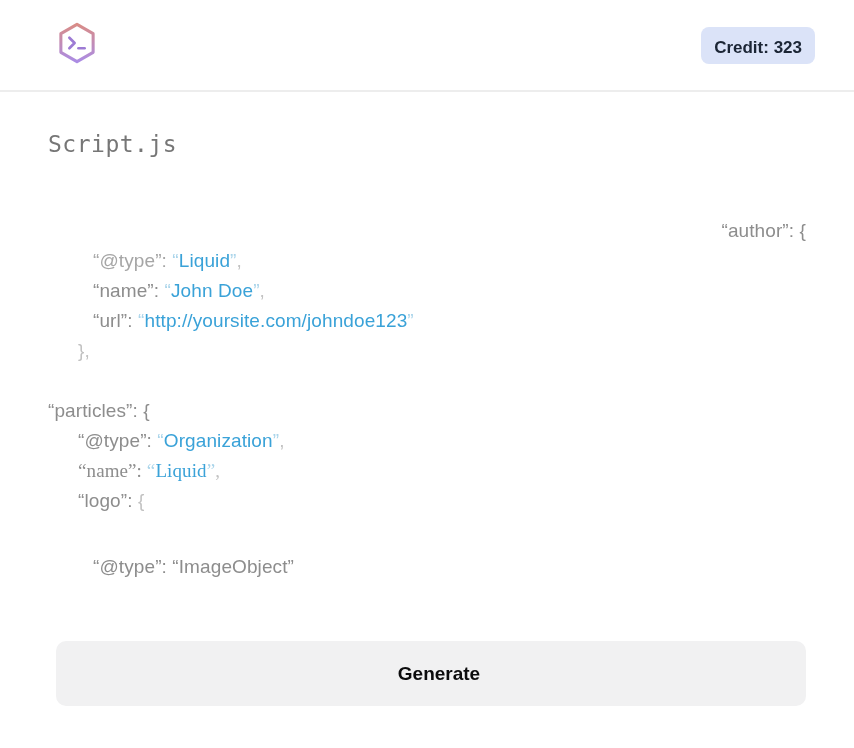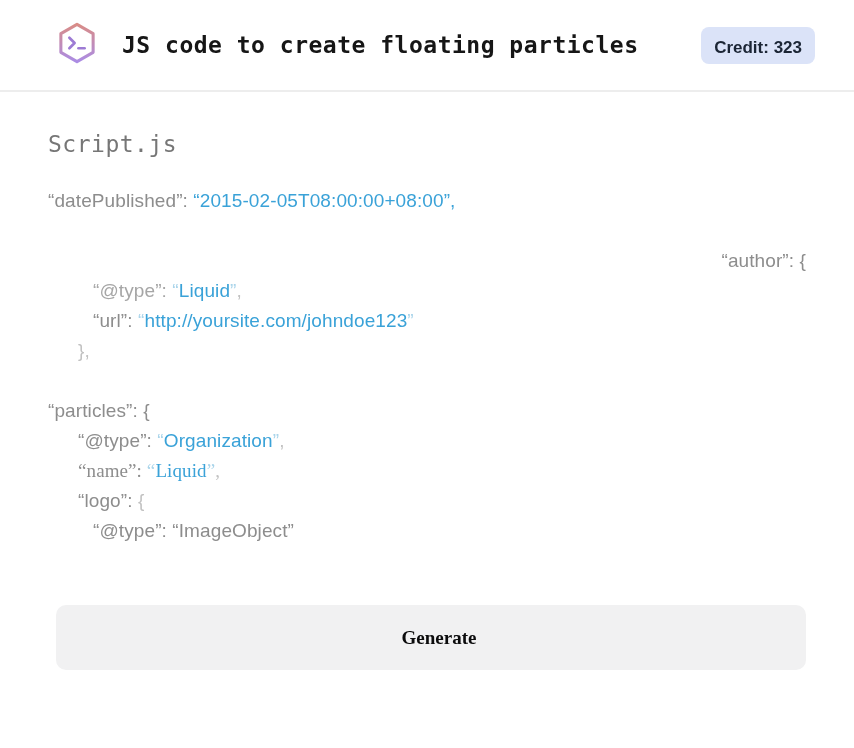--- a/index.html
+++ b/index.html
@@ -69,21 +69,21 @@
   
   .footer { margin-top: 59px; padding: 0 48px 0 56px; }
   .generate-btn {
     display: block;
     width: 750px;
     height: 65px;
     border: none;
     border-radius: 10px;
     background: var(--generate_bg, #f1f1f2);
     color: var(--generate_text, #0c0c0d);
-    font-family: Liberation Serif, serif;
+    font-family: Liberation Sans, sans-serif;
     font-size: 19px;
     font-weight: 700;
     cursor: pointer;
     text-align: center;
     padding-left: 16px;
   }
 </style>
 </head>
 <body>
 
@@ -96,37 +96,36 @@
             <stop offset="0" style="stop-color: var(--logo_top, #d98c87)"></stop>
             <stop offset="1" style="stop-color: var(--logo_bottom, #ab8ce4)"></stop>
           </linearGradient>
         </defs>
         <polygon points="22,4.5 38.9,14.25 38.9,33.75 22,43.5 5.1,33.75 5.1,14.25" stroke="url(#hexgrad)" stroke-width="3.2" stroke-linejoin="round" fill="none"></polygon>
         <polyline points="14,18.5 19.5,24 14,29.5" stroke="var(--logo_glyph, #9d7bd4)" stroke-width="2.8" stroke-linecap="round" stroke-linejoin="round" fill="none"></polyline>
         <line x1="23.5" y1="29.5" x2="30" y2="29.5" stroke="var(--logo_glyph, #9d7bd4)" stroke-width="2.8" stroke-linecap="round"></line>
       </svg>
     </span>
   </div>
-  <h1 class="app-title">JS code to create floating particles</h1>
   <span class="credit-badge">Credit: 323</span>
 </div>
 
 <div class="main">
   <h2 class="filename">Script.js</h2>
   <div class="code-block">
-      <div class="code-line" style="padding-left: 0px;"><span class="tok-key">“datePublished”: </span><span class="tok-val">“2015-02-05T08:00:00+08:00”,</span></div>
       <div class="code-line" style="padding-left: 0px;"></div>
       <div class="code-line" style="padding-left: 0px; text-align: right;"><span class="tok-key">“author”: {</span></div>
       <div class="code-line" style="padding-left: 45px;"><span class="tok-keylight">“@type”: </span><span class="tok-vq">“</span><span class="tok-val">Liquid</span><span class="tok-vq">”</span><span class="tok-pl">,</span></div>
+      <div class="code-line" style="padding-left: 45px;"><span class="tok-key">“name”: </span><span class="tok-vq">“</span><span class="tok-val">John Doe</span><span class="tok-vq">”</span><span class="tok-pl">,</span></div>
       <div class="code-line" style="padding-left: 45px;"><span class="tok-key">“url”: </span><span class="tok-vq">“</span><span class="tok-val">http://yoursite.com/johndoe123</span><span class="tok-vq">”</span></div>
       <div class="code-line" style="padding-left: 30px;"><span class="tok-pl">},</span></div>
       <div class="code-line" style="padding-left: 0px;"></div>
       <div class="code-line" style="padding-left: 0px;"><span class="tok-key">“particles”: {</span></div>
       <div class="code-line" style="padding-left: 30px;"><span class="tok-key">“@type”: </span><span class="tok-vq">“</span><span class="tok-val">Organization</span><span class="tok-vq">”</span><span class="tok-pl">,</span></div>
       <div class="code-line" style="padding-left: 30px; font-family: Liberation Serif, serif;"><span class="tok-key">“name”: </span><span class="tok-vq">“</span><span class="tok-val">Liquid</span><span class="tok-vq">”</span><span class="tok-pl">,</span></div>
       <div class="code-line" style="padding-left: 30px;"><span class="tok-key">“logo”: </span><span class="tok-pl">{</span></div>
-      <div class="code-line" style="padding-left: 45px;"><span class="tok-key">“@type”: “ImageObject”</span></div>
+      <div class="code-line" style="padding-left: 45px; margin-top: 36px;"><span class="tok-key">“@type”: “ImageObject”</span></div>
     </div>
 </div>
 
 <div class="footer">
   <button class="generate-btn">Generate</button>
 </div>
 
 </body></html>

